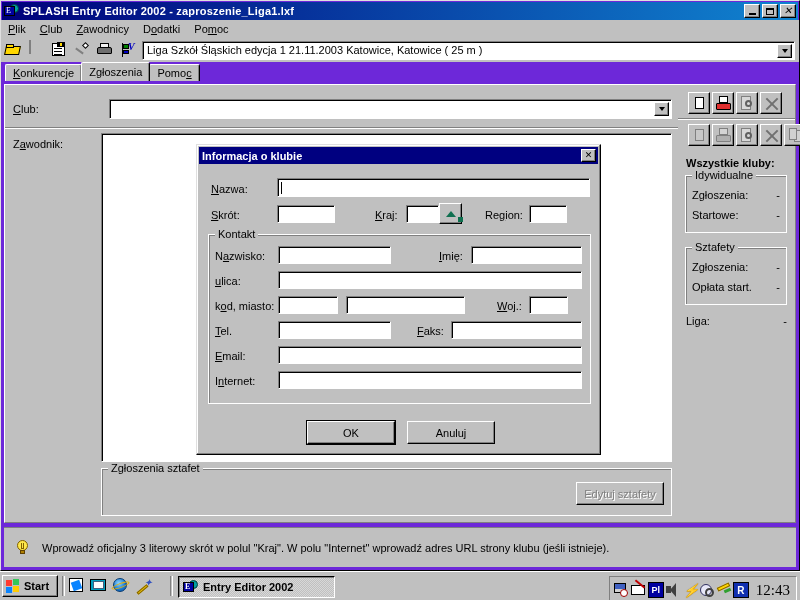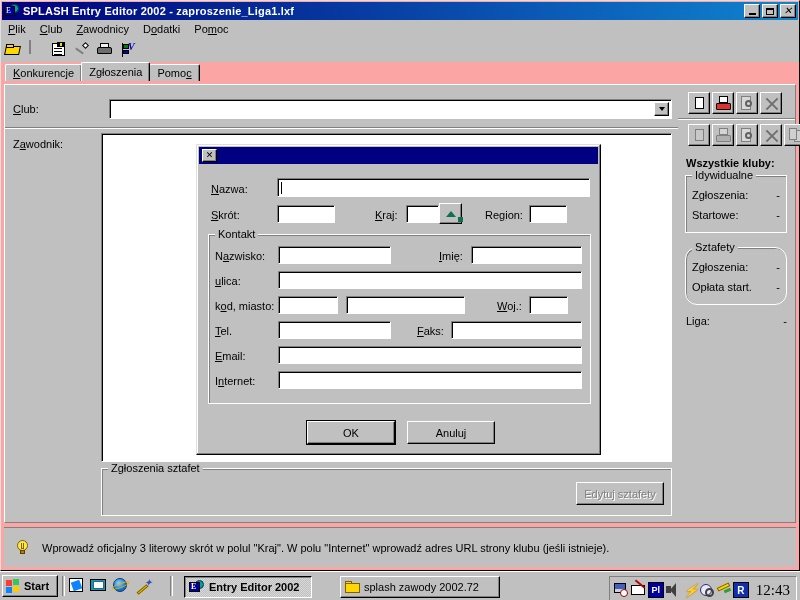--- a/index.html
+++ b/index.html
@@ -22,21 +22,21 @@
   }
   .grv {            
     border-top: 1px solid #808080;
     border-bottom: 1px solid #ffffff;
   }
 
   
   #app-window {
     position: absolute; left: 0; top: 0;
     width: 800px; height: 571px;
-    background: #fca5a5;
+    background: #6d28d9;
     border-top: 1px solid #dfdfdf;
     border-left: 1px solid #dfdfdf;
     border-right: 1px solid #000;
     border-bottom: 1px solid #000;
   }
   #title-bar {
     height: 18px; margin: 1px 1px 0 1px;
     background: linear-gradient(90deg,#00007b 0%, #1084d0 100%);
     display: flex; align-items: center;
     padding: 0 2px 0 2px;
@@ -226,21 +226,21 @@
   .mi-prev .p{position:absolute;left:4px;top:3px;width:10px;height:14px;background:#d8d8d8;border:1px solid #808080;}
   .mi-prev .mg{position:absolute;left:8px;top:7px;width:7px;height:7px;border:2px solid #606060;border-radius:50%;}
   .mi-x .a,.mi-x .b2{position:absolute;left:3px;top:10px;width:16px;height:2px;background:#707070;}
   .mi-x .a{transform:rotate(45deg);} .mi-x .b2{transform:rotate(-45deg);}
   .mi-copy .s1{position:absolute;left:4px;top:3px;width:8px;height:12px;background:#fff;border:1px solid #000;}
   .mi-copy .s2{position:absolute;left:9px;top:5px;width:8px;height:12px;background:#e8e8e8;border:1px solid #000;}
   .mi-copy.dis .s1,.mi-copy.dis .s2{background:#d0d0d0;border-color:#808080;}
 
   #rp-title { position:absolute; left:8px; top:72px; font-weight:bold; font-size:11px; }
   #grp-indiv { position:absolute; left:7px; top:90px; width:102px; height:58px; }
-  #grp-relay { position:absolute; left:7px; top:162px; width:102px; height:58px;border-radius:12px; }
+  #grp-relay { position:absolute; left:7px; top:162px; width:102px; height:58px; }
   .statrow { position:absolute; left:6px; right:6px; display:flex; justify-content:space-between; font-size:11px; }
   #razem-row { position:absolute; left:8px; right:8px; top:230px; display:flex; justify-content:space-between; font-size:11px; }
 
   
   #hint-bar {
     position:absolute; left:3px; right:3px; bottom:3px; height:40px;
     background:#c0c0c0;
     border-top:1px solid #808080;
     display:flex; align-items:center;
   }
@@ -359,21 +359,21 @@
     font-size:11px; overflow:hidden; white-space:nowrap;
   }
   .task-btn.active {
     border-top:1px solid #000;border-left:1px solid #000;
     border-right:1px solid #ffffff;border-bottom:1px solid #ffffff;
     box-shadow: inset 1px 1px 0 #808080;
     background-image: repeating-conic-gradient(#c0c0c0 0% 25%, #d8d8d8 0% 50%);
     background-size: 2px 2px;
     font-weight:bold;
   }
-  #task-1 { left:178px; width:128px;margin-left:6px; }
+  #task-1 { left:178px; width:157px; }
   #task-2 { left:340px; width:160px; }
   .folder-ico{width:15px;height:13px;position:relative;flex:none;}
   .folder-ico .b{position:absolute;left:0;top:2px;width:15px;height:10px;background:#ffd700;border:1px solid #806000;}
   .folder-ico .t{position:absolute;left:0;top:0px;width:7px;height:3px;background:#ffd700;border:1px solid #806000;border-bottom:none;}
 
   #tray {
     position:absolute; right:3px; top:4px; height:28px;
     display:flex; align-items:center; gap:1px; padding:0 4px;
     border-top:1px solid #808080; border-left:1px solid #808080;
     border-right:1px solid #ffffff; border-bottom:1px solid #ffffff;text-align:right;
@@ -451,20 +451,24 @@
         <i class="pap"></i>
         <i class="body"></i>
       </span>
     <span class="tool ic-flagv">
         <i class="pole"></i>
         <i class="fl"></i>
         <i class="fl2"></i>
         <i class="v">V</i>
       </span>
 
+    <div id="header-combo" class="in">
+      <span class="txt">Liga Szkół Śląskich edycja 1      21.11.2003 Katowice,  Katowice   ( 25 m )</span>
+      <span class="combo-arrow"></span>
+    </div>
   </div>
 
   <div id="tab-strip">
     <span class="tab"><u>K</u>onkurencje</span>
     <span class="tab active">Z<u>g</u>łoszenia</span>
     <span class="tab">Pomo<u>c</u></span>
   </div>
 
   <div id="client">
 
@@ -592,20 +596,21 @@
       <i class="bulb"></i>
         <i class="fil"></i>
         <i class="base"></i>
     </span>
     <span id="hint-text">Wprowadź oficjalny 3 literowy skrót w polul "Kraj". W polu "Internet" wprowadź adres URL strony klubu (jeśli istnieje).</span>
   </div>
 
   <div id="dialog">
 
     <div id="dlg-title">
+      <span class="t">Informacja o klubie</span>
       <span id="dlg-close">✕</span>
     </div>
 
     <span class="dlbl" style="left:14px; top:38px;"><u>N</u>azwa:</span>
     <div class="fld in" style="left:80px; top:33px; width:313px;">
       <i class="caret"></i>
     </div>
 
     <span class="dlbl" style="left:14px; top:64px;"><u>S</u>krót:</span>
     <div class="fld-sm in" style="left:80px; top:60px; width:58px;"></div>
@@ -696,27 +701,20 @@
   <span class="tb-div" style="left:170px;"></span>
 
   <div id="task-1" class="task-btn active">
     <span class="app-ico">
       <span class="splash"></span>
         <span class="mon"></span>
     </span>
     <span>Entry Editor 2002</span>
   </div>
 
-  <div id="task-2" class="task-btn">
-    <span class="folder-ico">
-        <i class="t"></i>
-        <i class="b"></i>
-      </span>
-    <span>splash zawody 2002.72</span>
-  </div>
 
   <div id="tray">
     <span class="tray-ico ti-sched">
         <i class="m"></i>
         <i class="g"></i>
         <i class="clk"></i>
       </span>
     <span class="tray-ico ti-mail">
         <i class="e"></i>
         <i class="ar"></i>

